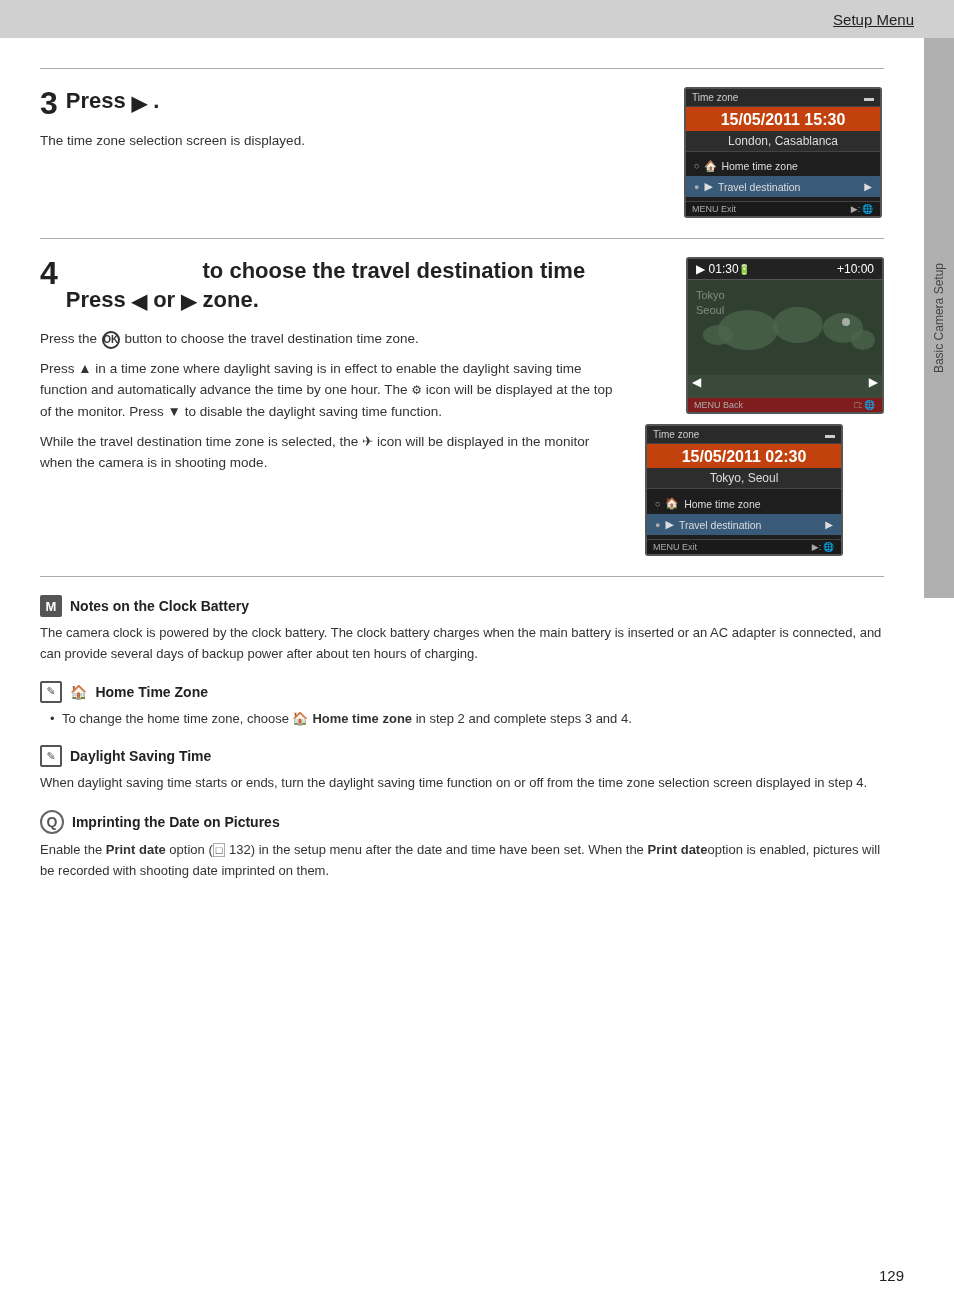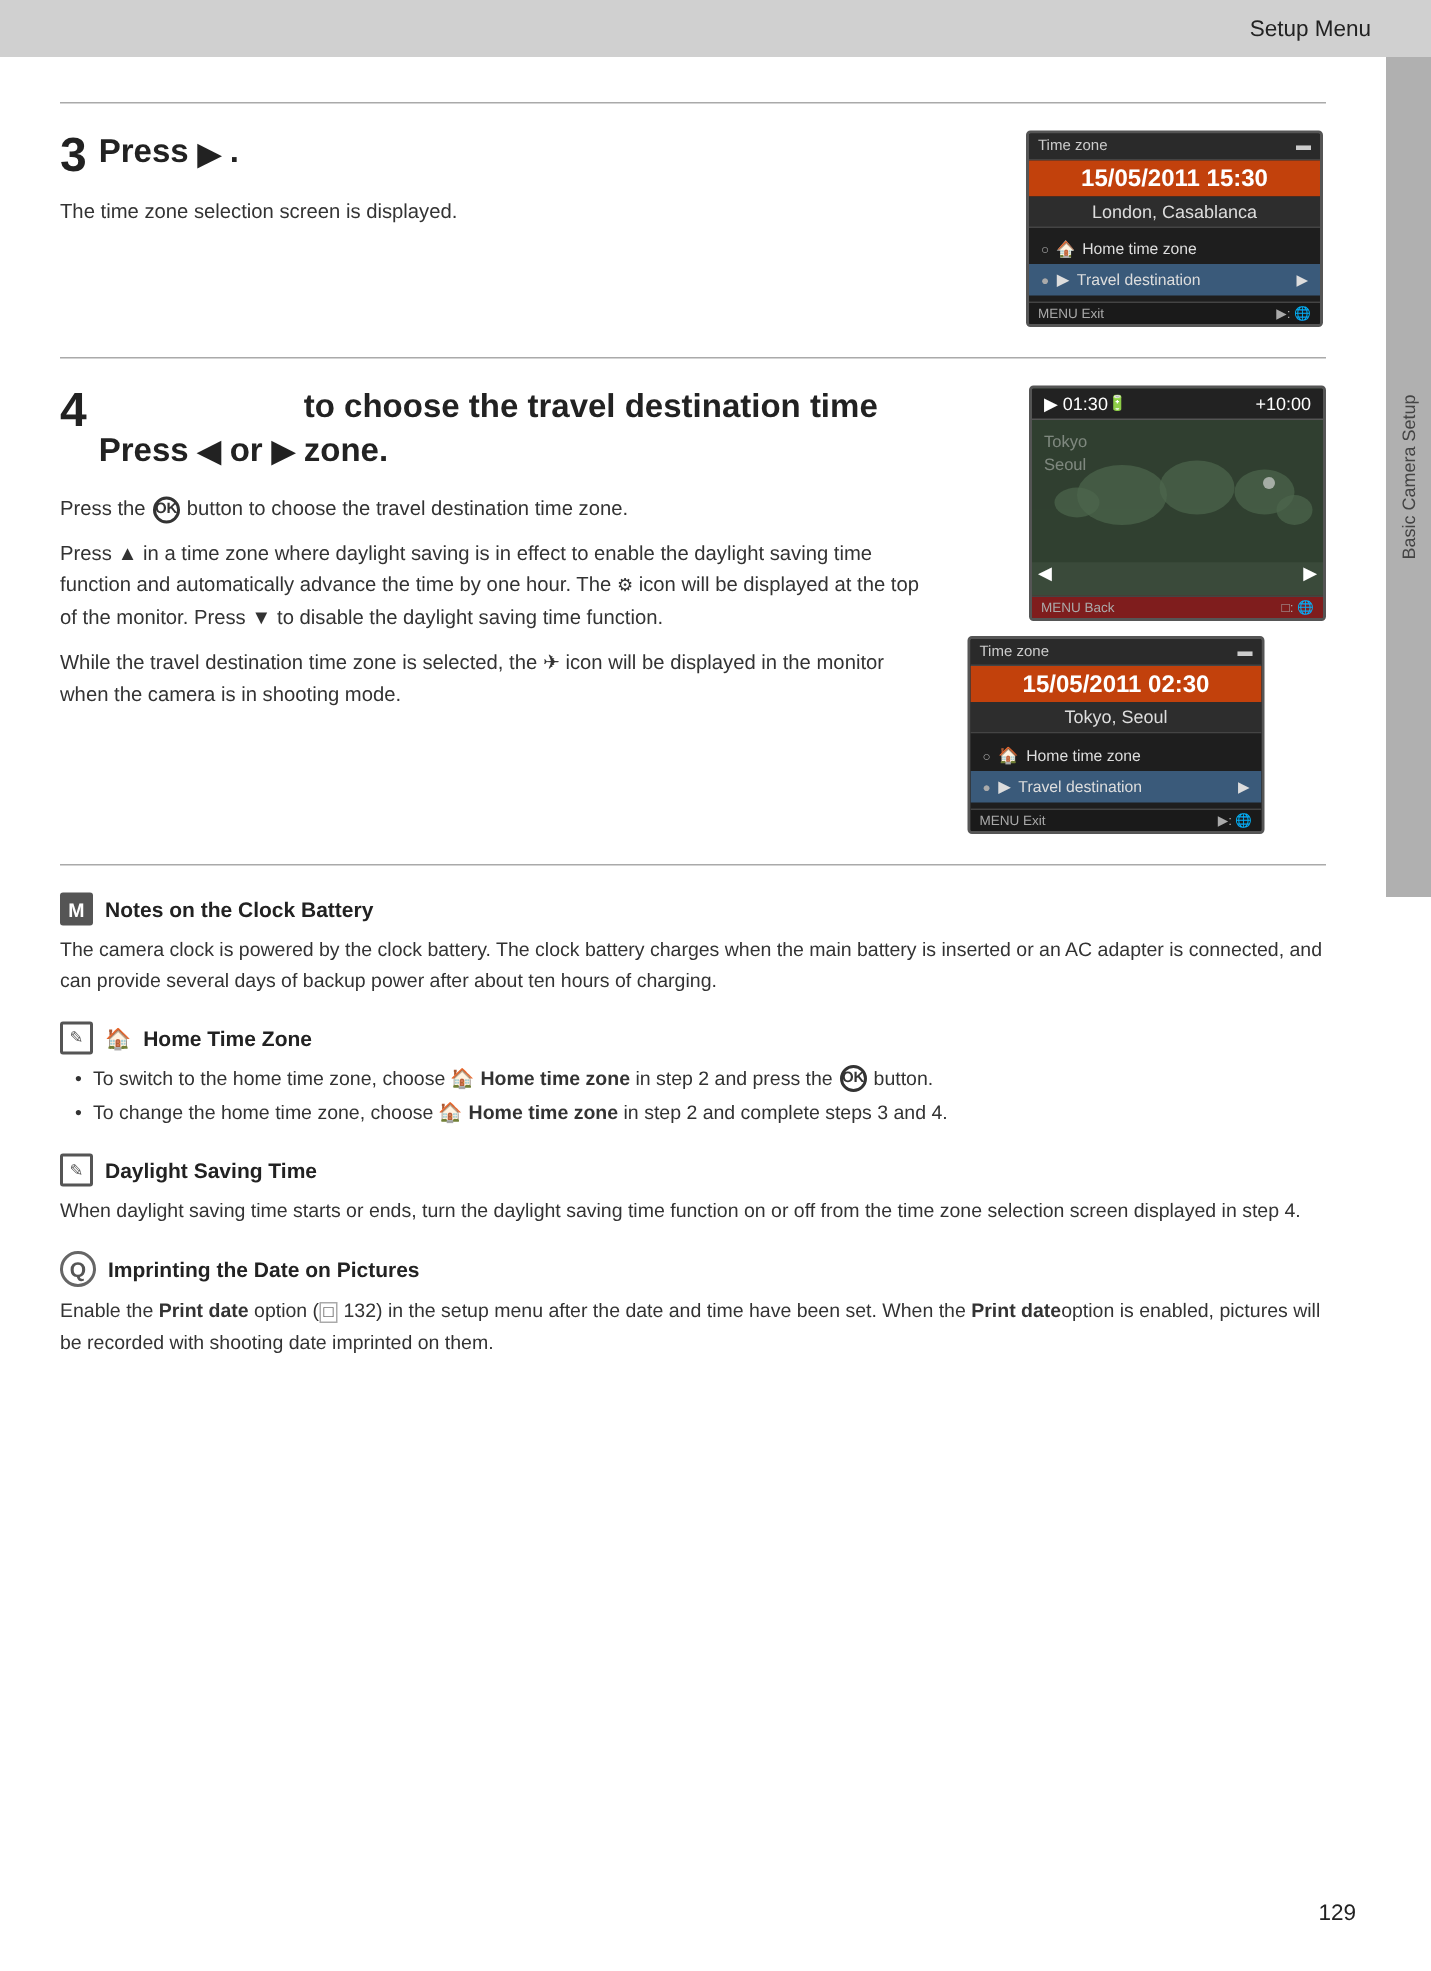--- a/index.html
+++ b/index.html
@@ -13,20 +13,21 @@
       position: relative;
     }
 
     .header-bar {
       background: #d0d0d0;
       height: 38px;
       display: flex;
       align-items: center;
       justify-content: flex-end;
       padding-right: 40px;
+      text-decoration: underline;
     }
 
     .header-title {
       font-size: 15px;
       color: #222;
     }
 
     .sidebar-tab {
       position: absolute;
       right: 0;
@@ -504,28 +505,20 @@
   </div>
 
   <div class="note-section">
     <div class="note-header">
       <div class="note-icon-pencil">✎</div>
       <span style="font-size:14px;">🏠</span>
       <span class="note-title bold-text">Home Time Zone</span>
     </div>
     <ul class="bullet-list">
       <li>
-        <span>To switch to the home time zone, choose</span>
-        <span> 🏠 </span>
-        <span class="bold-text">Home time zone</span>
-        <span>in step 2 and press the</span>
-        <span class="ok-circle">OK</span>
-        <span>button.</span>
-      </li>
-      <li>
         <span>To change the home time zone, choose</span>
         <span> 🏠 </span>
         <span class="bold-text">Home time zone</span>
         <span>in step 2 and complete steps 3 and 4.</span>
       </li>
     </ul>
   </div>
 
   <div class="note-section">
     <div class="note-header">

